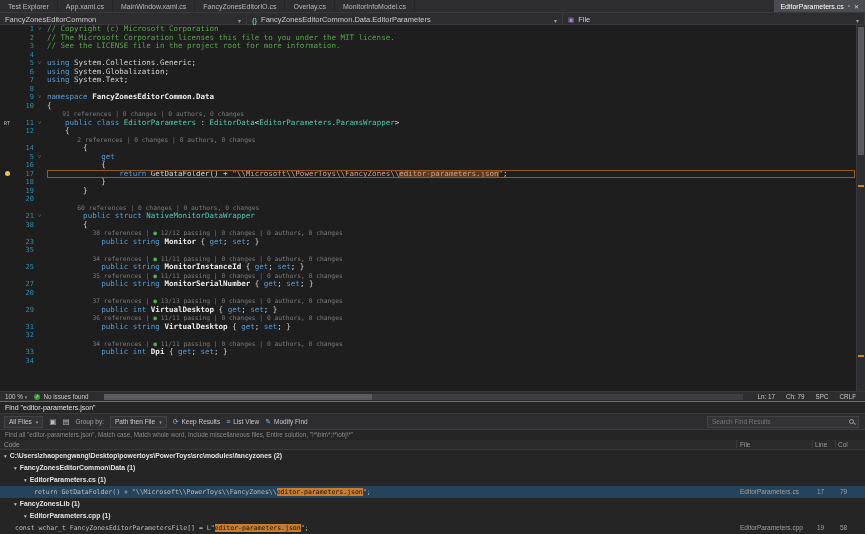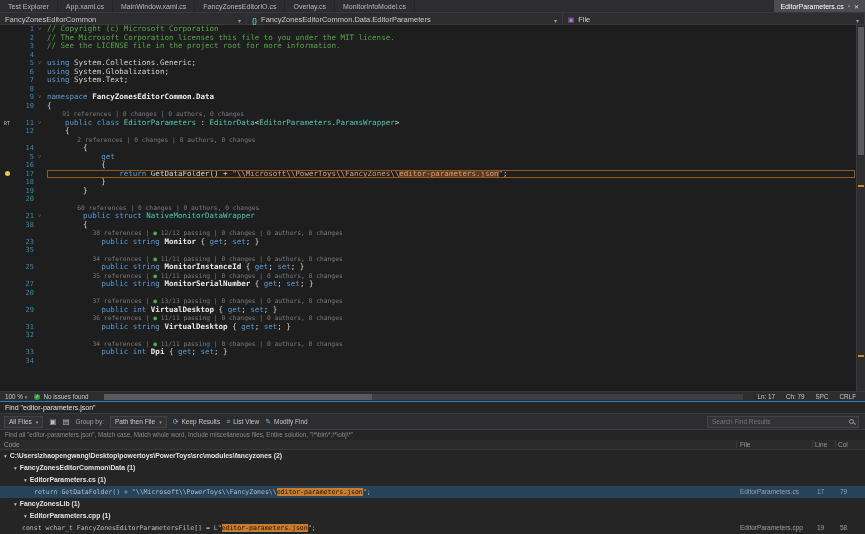--- a/index.html
+++ b/index.html
@@ -253,17 +253,17 @@
       <span class="colsep" style="left:835px"></span>
       <span class="ch-col">Col</span>
     </div>
     <div id="find-rows" class="find-rows">
         <div class="frow" style="padding-left: 4px;"><span class="tri">▾</span><span class="glabel">C:\Users\zhaopengwang\Desktop\powertoys\PowerToys\src\modules\fancyzones (2)</span></div>
         <div class="frow" style="padding-left: 14px;"><span class="tri">▾</span><span class="glabel">FancyZonesEditorCommon\Data (1)</span></div>
         <div class="frow" style="padding-left: 24px;"><span class="tri">▾</span><span class="glabel">EditorParameters.cs (1)</span></div>
         <div class="frow sel"><span class="rescode" style="padding-left: 34px;"><span>return GetDataFolder() + "\\Microsoft\\PowerToys\\FancyZones\\</span><span class="match">editor-parameters.json</span><span>";</span></span><span class="cfile">EditorParameters.cs</span><span class="cline">17</span><span class="ccol">79</span></div>
         <div class="frow" style="padding-left: 14px;"><span class="tri">▾</span><span class="glabel">FancyZonesLib (1)</span></div>
         <div class="frow" style="padding-left: 24px;"><span class="tri">▾</span><span class="glabel">EditorParameters.cpp (1)</span></div>
-        <div class="frow"><span class="rescode" style="padding-left: 22px; text-align: center;"><span>const wchar_t FancyZonesEditorParametersFile[] = L"</span><span class="match">editor-parameters.json</span><span>";</span></span><span class="cfile">EditorParameters.cpp</span><span class="cline">19</span><span class="ccol">58</span></div>
+        <div class="frow"><span class="rescode" style="padding-left: 15px; text-align: center;"><span>const wchar_t FancyZonesEditorParametersFile[] = L"</span><span class="match">editor-parameters.json</span><span>";</span></span><span class="cfile">EditorParameters.cpp</span><span class="cline">19</span><span class="ccol">58</span></div>
       </div>
   </div>
 
 </div>
 
 </body></html>

